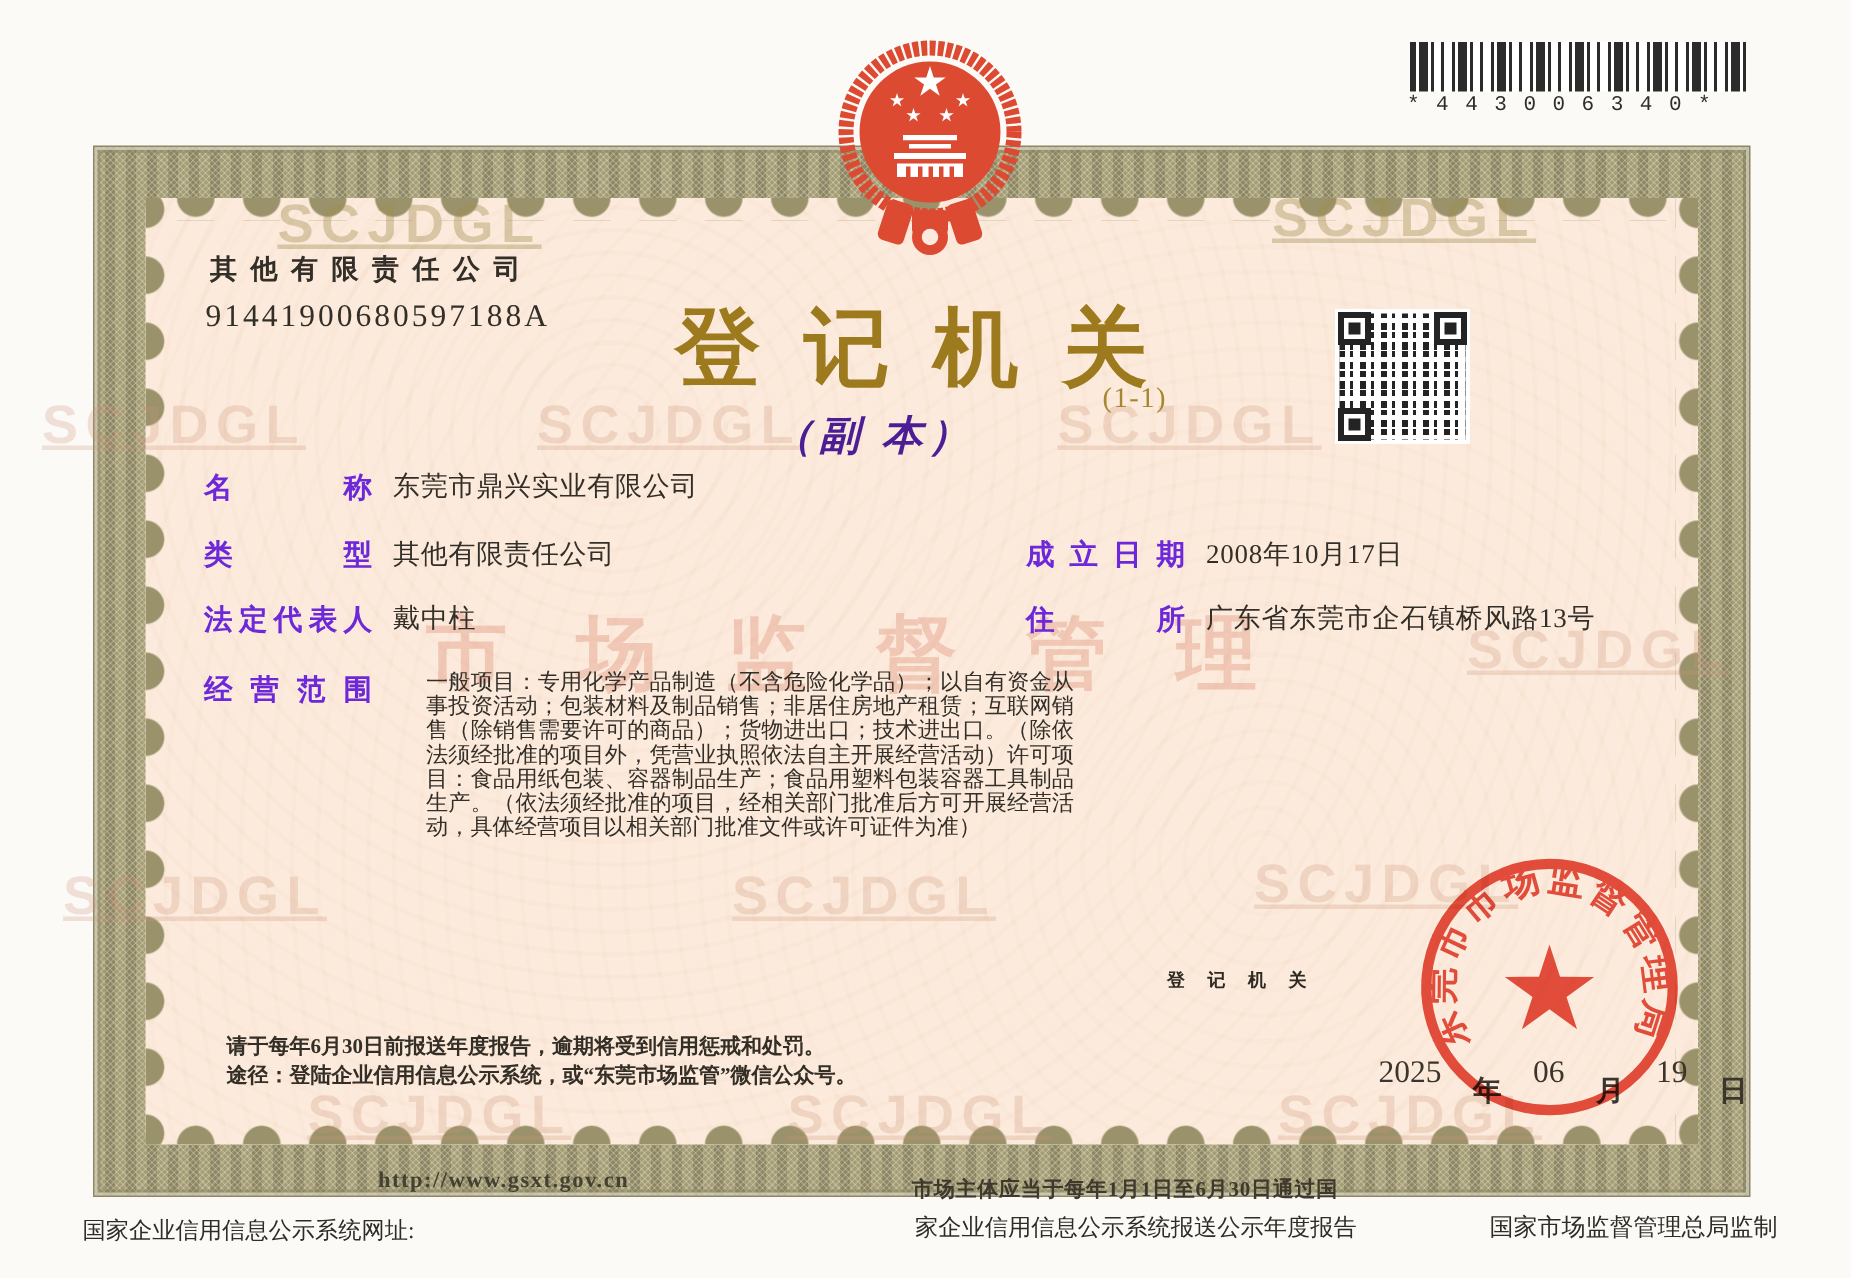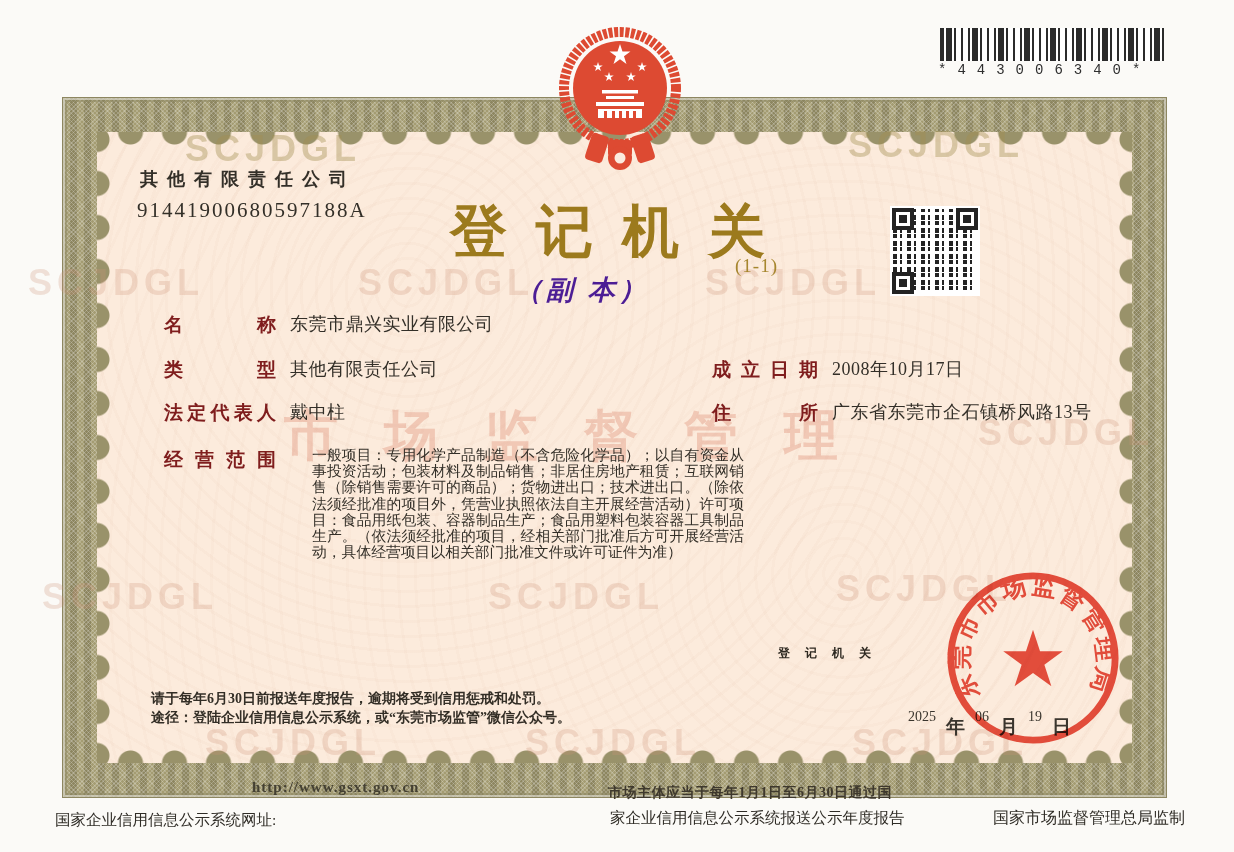--- a/index.html
+++ b/index.html
@@ -27,21 +27,21 @@
       repeating-radial-gradient(circle at 30% 25%, rgba(213,168,140,.06) 0 3px, rgba(0,0,0,0) 3px 15px),
       repeating-radial-gradient(circle at 72% 70%, rgba(213,168,140,.05) 0 3px, rgba(0,0,0,0) 3px 17px);
     background-size:44px 15px, 44px 15px, 15px 44px, 15px 44px, auto, auto;
     background-position:top, bottom, left, right, 0 0, 0 0;
     background-repeat:repeat-x, repeat-x, repeat-y, repeat-y, repeat, repeat;
   }
 
   
   .wm{ position:absolute; font-family:"Liberation Sans","DejaVu Sans",sans-serif;
        font-weight:bold; font-size:36px; letter-spacing:5px;
-       color:rgba(206,148,118,.26); white-space:nowrap; }
+       color:rgba(206,148,118,.26); white-space:nowrap;text-decoration:underline; }
   .wm.olive{ color:rgba(163,142,80,.40); }
   .underprint{ position:absolute; left:284px; top:400px; font-weight:bold; font-size:54px;
        letter-spacing:46px; color:rgba(214,118,94,.30); white-space:nowrap; }
 
   
   .barcode{ position:absolute; left:940px; top:28px; width:224px; height:33px;
     background:repeating-linear-gradient(90deg,#2b2b2b 0 2px,#fff 2px 4px,#2b2b2b 4px 10px,#fff 10px 12px,#2b2b2b 12px 14px,#fff 14px 19px,#2b2b2b 19px 21px,#fff 21px 26px);
     border-left:2px solid #2b2b2b; border-right:2px solid #2b2b2b; }
   .barcode-text{ position:absolute; left:938px; top:62px; width:230px; 
     font-family:"Liberation Mono","DejaVu Sans Mono",monospace; font-size:14px; letter-spacing:11px;
@@ -67,32 +67,32 @@
       repeating-linear-gradient(90deg, #232323 0 4px, #fff 4px 7px, #232323 7px 9px, #fff 9px 14px);
   }
   .qr .f{ position:absolute; width:22px; height:22px; border:4px solid #232323; background:#fff; }
   .qr .f::after{ content:""; position:absolute; inset:3px; background:#232323; }
   .qr .f.tl{ left:2px; top:2px; } .qr .f.tr{ right:2px; top:2px; } .qr .f.bl{ left:2px; bottom:2px; }
   .qr-caption{ position:absolute; left:992px; top:210px; width:176px; font-size:15px;
     line-height:19.5px; font-weight:600; color:#2e2a24; }
 
   
   .frow{ position:absolute; display:flex; align-items:flex-start; }
-  .flabel{ font-size:19px; font-weight:bold; color:#7f1d1d; flex:none;
-    text-align:justify; text-align-last:justify;margin-left:28px; }
+  .flabel{ font-size:19px; font-weight:bold; color:#6d28d9; flex:none;
+    text-align:justify; text-align-last:justify; }
   .flabel.l{ width:112px; } .flabel.r{ width:106px; }
   .fvalue{ font-size:18px; color:#332f28; margin-left:14px; letter-spacing:.5px; white-space:nowrap; }
   .fvalue.scope{ white-space:normal; font-size:14.8px; line-height:16.2px; width:432px;
     letter-spacing:0; text-align:justify; margin-left:12px; }
 
   
   .authority{ position:absolute; left:778px; top:645px; font-size:12px; font-weight:bold;
     letter-spacing:15px; color:#2e2921; white-space:nowrap; }
   .date-row{ position:absolute; left:905px; top:702px; white-space:nowrap; color:#3a352d; }
-  .date-row .num{ font-size:14px; margin:0 3px; display:inline-block; }
+  .date-row .num{ font-size:21px; margin:0 14px; display:inline-block; }
   .date-row .unit{ font-size:19px; font-weight:600; margin:0 7px; display:inline-block;
     transform:translateY(12px); }
   .seal{ position:absolute; left:945px; top:570px; width:176px; height:176px; opacity:.88;
     mix-blend-mode:multiply; }
 
   
   .annual-note{ position:absolute; left:151px; top:690px; font-size:14px; font-weight:600;
     line-height:18.5px; color:#332e26; }
   .border-url{ position:absolute; left:252px; top:779px; font-size:15px; font-weight:600;
     color:#444032; letter-spacing:1px; }

